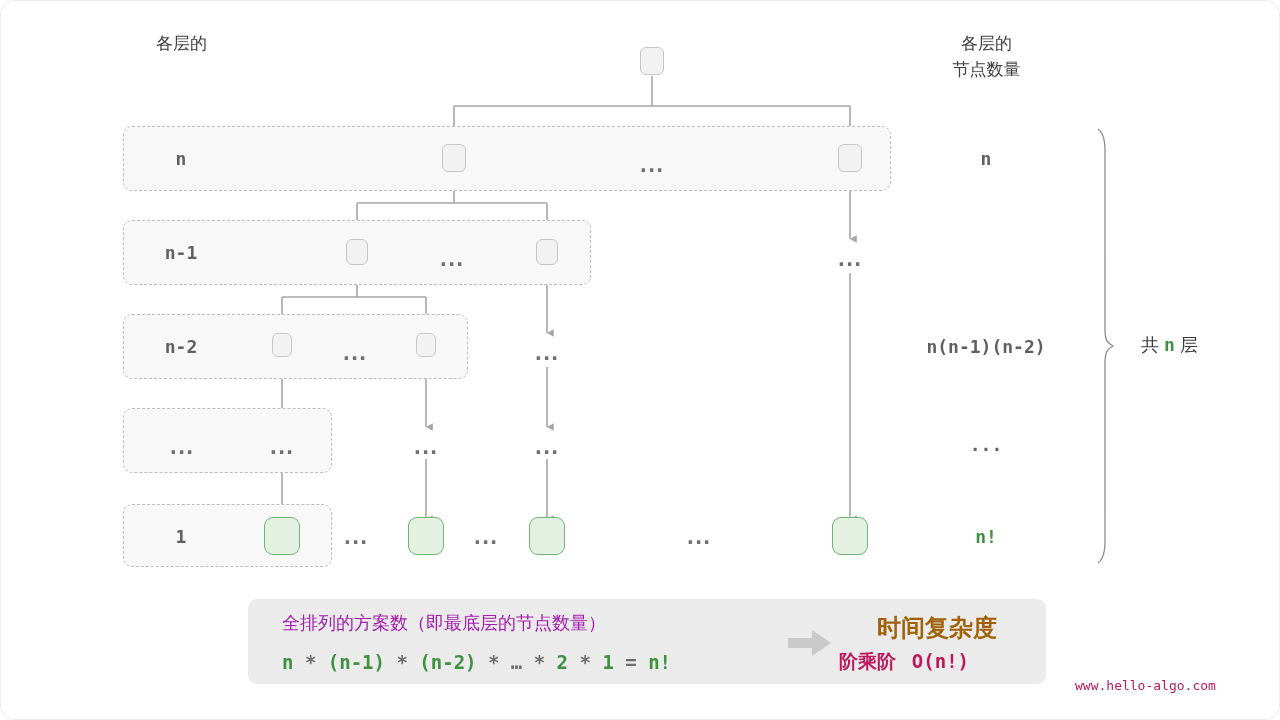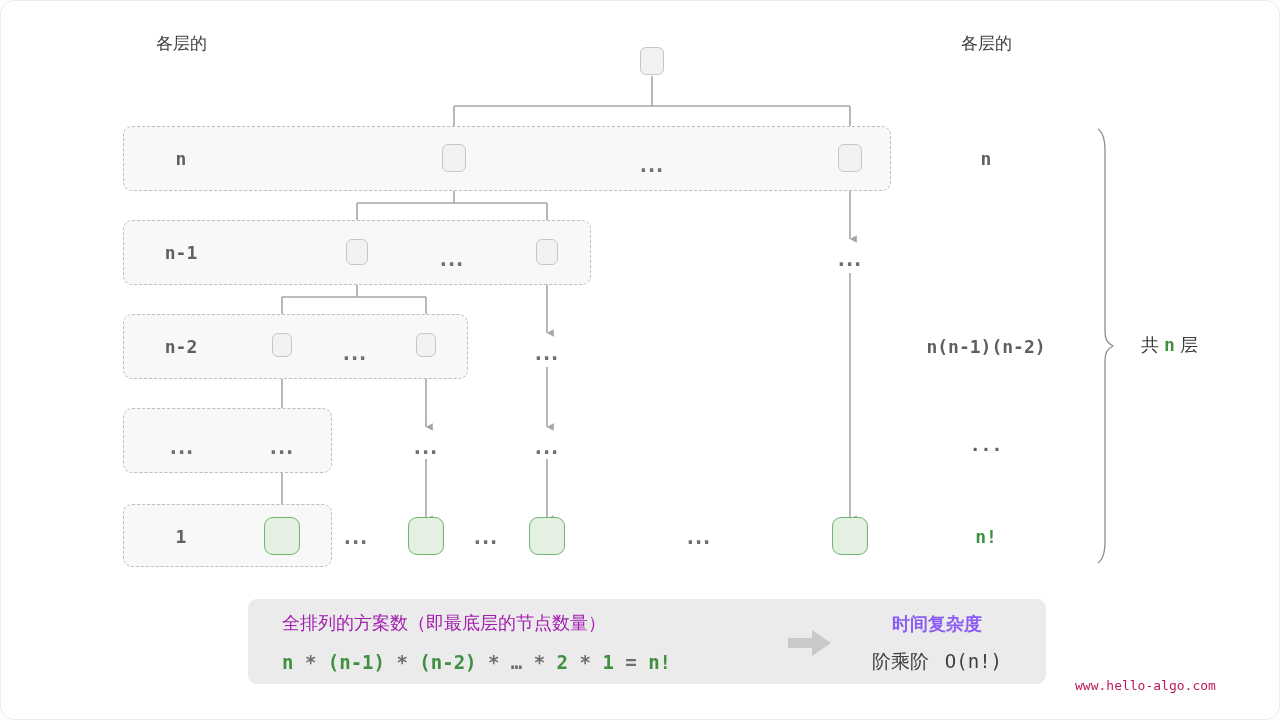--- a/index.html
+++ b/index.html
@@ -102,32 +102,31 @@
   .summary-line2 {
     font-family: "DejaVu Sans Mono", "Liberation Mono", monospace;
     font-size: 19px;
     font-weight: bold;
     color: #6d6d6d;
     white-space: nowrap;
   }
   .summary-line2 .g { color: #3f9141; }
   .complexity-title {
     font-family: "Liberation Sans", "DejaVu Sans", sans-serif;
-    font-size: 18px;
-    font-weight: bold;
-    color: #8b5cf6;
+    font-size: 24px;
+    font-weight: bold;
+    color: #a16207;
     text-align: center;
     white-space: nowrap;
   }
   .complexity-value {
     font-family: "Liberation Sans", "DejaVu Sans", sans-serif;
     font-size: 19px;
-    font-weight: normal;
-    color: #404040;
-    text-align: center;
+    font-weight: bold;
+    color: #be185d;
     white-space: nowrap;
   }
   .complexity-value .mono {
     font-family: "DejaVu Sans Mono", "Liberation Mono", monospace;
   }
 
   
   .watermark {
     font-family: "DejaVu Sans Mono", "Liberation Mono", monospace;
     font-size: 13px;
@@ -203,20 +202,21 @@
              L1104,540
              C1104,550 1103,558 1097,562" stroke="#8d8d8d" stroke-width="1.3" fill="none"></path>
   </svg>
 
   <div class="abs col-header" style="left:108px; top:30px; width:145px;">
     <div>各层的</div>
   </div>
 
   <div class="abs col-header" style="left:913px; top:30px; width:145px;">
     <div>各层的</div>
+    <div>节点数量</div>
   </div>
 
   <div class="abs node" style="left:639px; top:46px; width:24px; height:28px;"></div>
 
   <div class="abs level-box" style="left:122px; top:125px; width:768px; height:65px;"></div>
   <div class="abs mult-label" style="left:130px; top:147px; width:100px;">n</div>
   <div class="abs node" style="left:441px; top:143px; width:24px; height:28px;"></div>
   <div class="abs dots" style="left:621px; top:155px; width:60px;">...</div>
   <div class="abs node" style="left:837px; top:143px; width:24px; height:28px;"></div>
   <div class="abs count-label" style="left:895px; top:147px; width:180px;">n</div>

